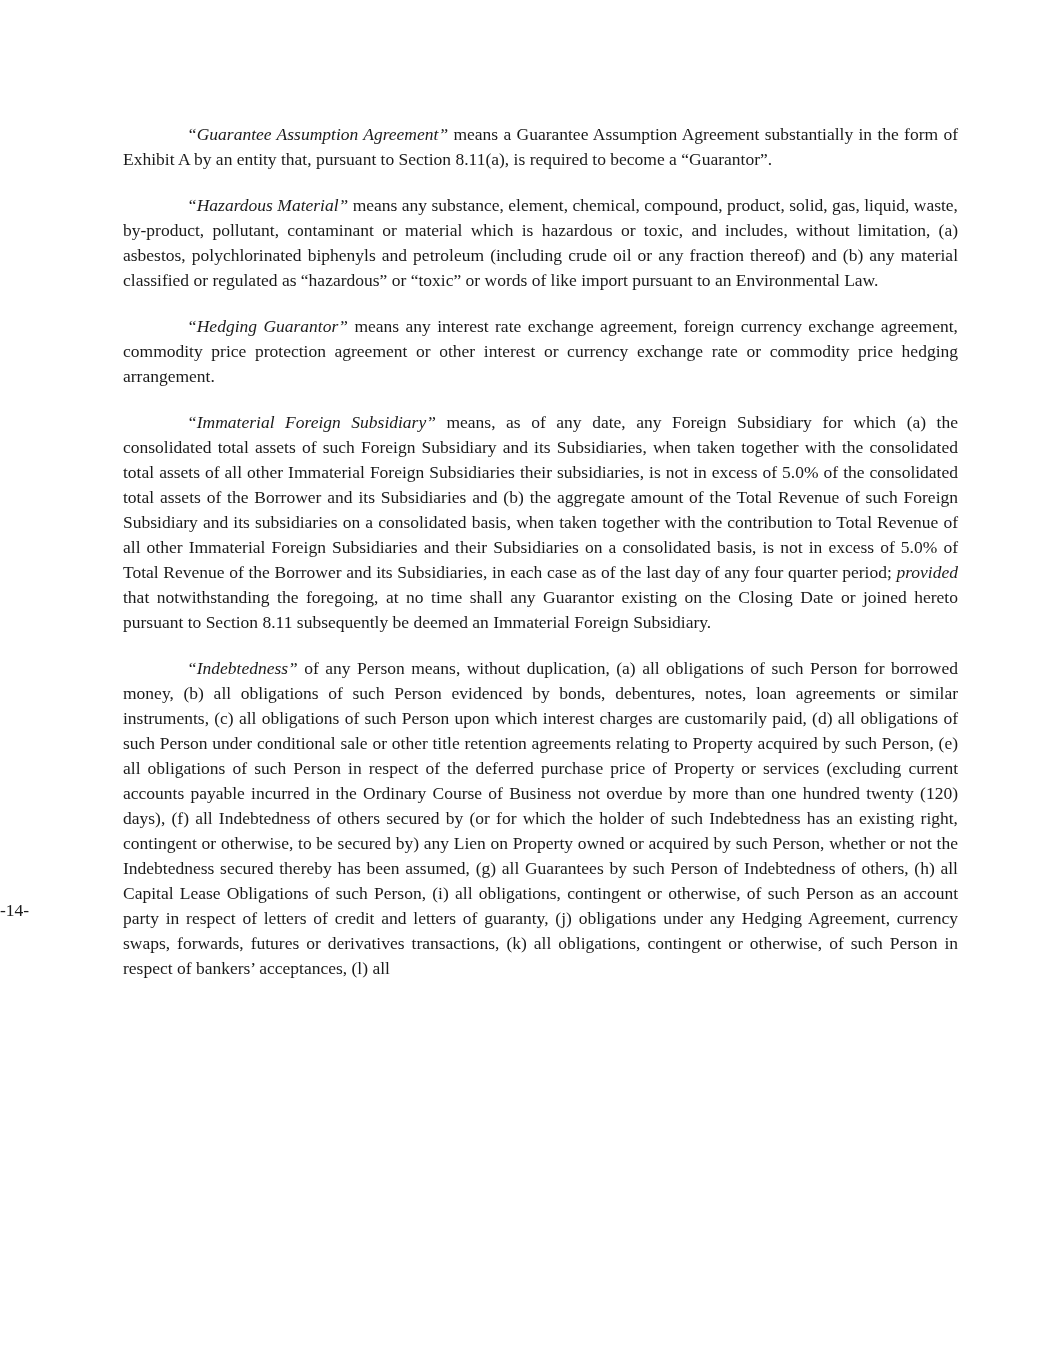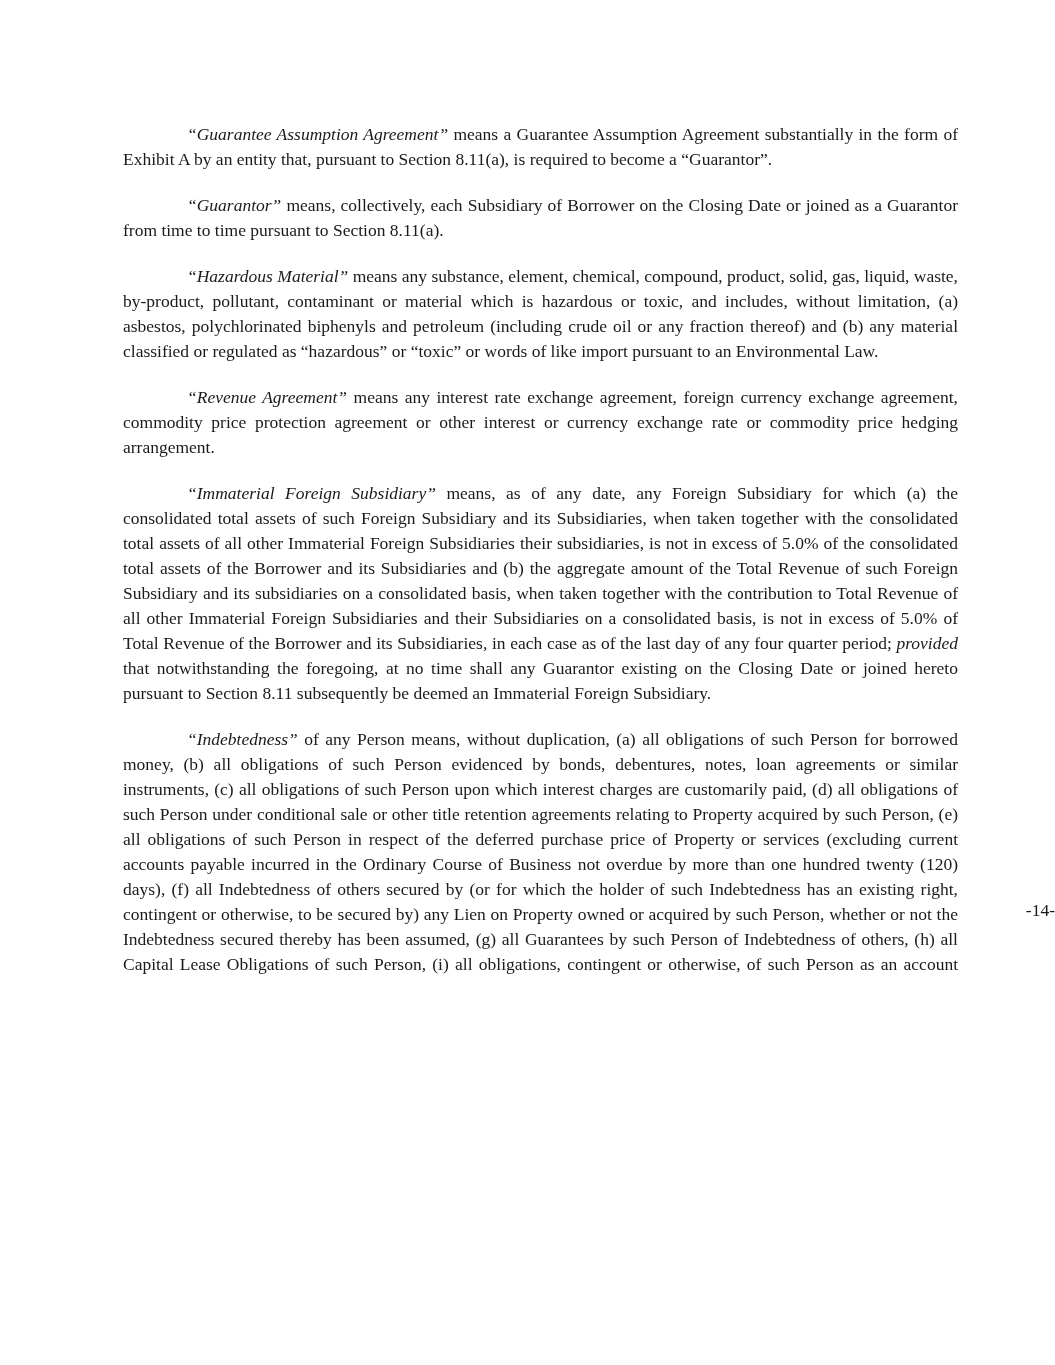--- a/index.html
+++ b/index.html
@@ -26,32 +26,31 @@
     text-indent: 64px;
   }
   .doc-body .italic {
     font-style: italic;
   }
   .page-number {
     position: absolute;
     left: 0;
     right: 0;
     bottom: 58px;
-    text-align: right;
+    text-align: left;
     font-family: "Liberation Serif", "DejaVu Serif", serif;
     font-size: 17.5px;
     color: #1a1a1a;
   }
 </style>
 </head>
 <body>
 
 <div class="page">
   <div class="doc-body">
       <p class="para"><span class="italic">“Guarantee Assumption Agreement”</span><span> means a Guarantee Assumption Agreement substantially in the form of Exhibit A by an entity that, pursuant to Section 8.11(a), is required to become a “Guarantor”.</span></p>
-      <p class="para"><span class="italic">“Guarantor”</span><span> means, collectively, each Subsidiary of Borrower on the Closing Date or joined as a Guarantor from time to time pursuant to Section 8.11(a).</span></p>
       <p class="para"><span class="italic">“Hazardous Material”</span><span> means any substance, element, chemical, compound, product, solid, gas, liquid, waste, by-product, pollutant, contaminant or material which is hazardous or toxic, and includes, without limitation, (a) asbestos, polychlorinated biphenyls and petroleum (including crude oil or any fraction thereof) and (b) any material classified or regulated as “hazardous” or “toxic” or words of like import pursuant to an Environmental Law.</span></p>
-      <p class="para"><span class="italic">“Revenue Agreement”</span><span> means any interest rate exchange agreement, foreign currency exchange agreement, commodity price protection agreement or other interest or currency exchange rate or commodity price hedging arrangement.</span></p>
+      <p class="para"><span class="italic">“Hedging Guarantor”</span><span> means any interest rate exchange agreement, foreign currency exchange agreement, commodity price protection agreement or other interest or currency exchange rate or commodity price hedging arrangement.</span></p>
       <p class="para"><span class="italic">“Immaterial Foreign Subsidiary”</span><span> means, as of any date, any Foreign Subsidiary for which (a) the consolidated total assets of such Foreign Subsidiary and its Subsidiaries, when taken together with the consolidated total assets of all other Immaterial Foreign Subsidiaries their subsidiaries, is not in excess of 5.0% of the consolidated total assets of the Borrower and its Subsidiaries and (b) the aggregate amount of the Total Revenue of such Foreign Subsidiary and its subsidiaries on a consolidated basis, when taken together with the contribution to Total Revenue of all other Immaterial Foreign Subsidiaries and their Subsidiaries on a consolidated basis, is not in excess of 5.0% of Total Revenue of the Borrower and its Subsidiaries, in each case as of the last day of any four quarter period; </span><span class="italic">provided</span><span> that notwithstanding the foregoing, at no time shall any Guarantor existing on the Closing Date or joined hereto pursuant to Section 8.11 subsequently be deemed an Immaterial Foreign Subsidiary.</span></p>
       <p class="para"><span class="italic">“Indebtedness”</span><span> of any Person means, without duplication, (a) all obligations of such Person for borrowed money, (b) all obligations of such Person evidenced by bonds, debentures, notes, loan agreements or similar instruments, (c) all obligations of such Person upon which interest charges are customarily paid, (d) all obligations of such Person under conditional sale or other title retention agreements relating to Property acquired by such Person, (e) all obligations of such Person in respect of the deferred purchase price of Property or services (excluding current accounts payable incurred in the Ordinary Course of Business not overdue by more than one hundred twenty (120) days), (f) all Indebtedness of others secured by (or for which the holder of such Indebtedness has an existing right, contingent or otherwise, to be secured by) any Lien on Property owned or acquired by such Person, whether or not the Indebtedness secured thereby has been assumed, (g) all Guarantees by such Person of Indebtedness of others, (h) all Capital Lease Obligations of such Person, (i) all obligations, contingent or otherwise, of such Person as an account party in respect of letters of credit and letters of guaranty, (j) obligations under any Hedging Agreement, currency swaps, forwards, futures or derivatives transactions, (k) all obligations, contingent or otherwise, of such Person in respect of bankers’ acceptances, (l) all</span></p>
     </div>
   <div class="page-number">-14-</div>
 </div>
 
 </body></html>

